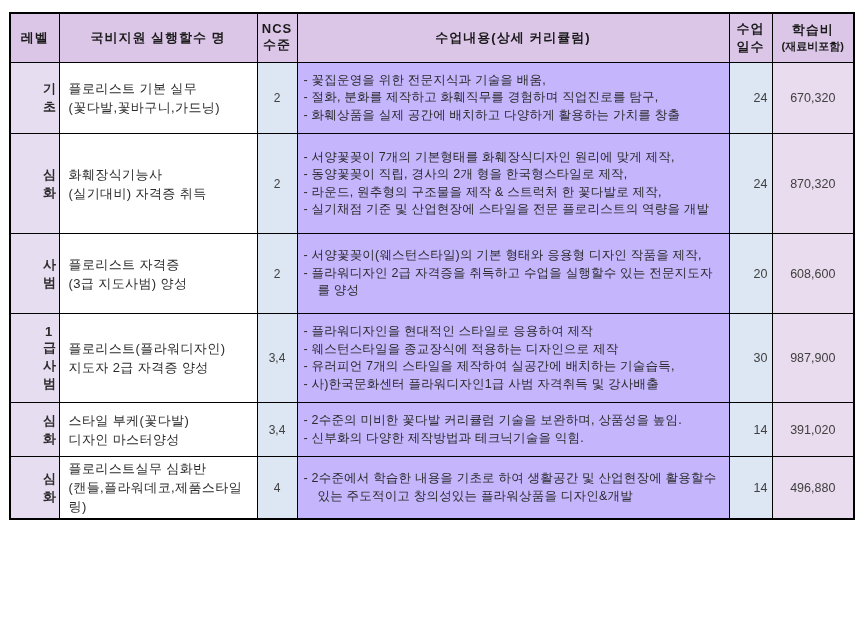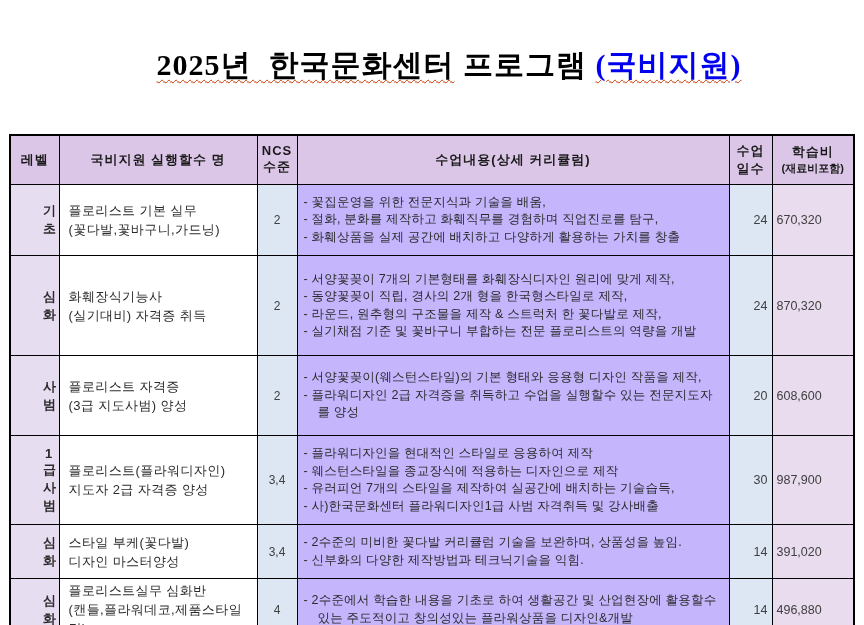--- a/index.html
+++ b/index.html
@@ -32,30 +32,27 @@
      text-align:center;letter-spacing:1px;}
   th .sub{font-size:11px;letter-spacing:0;}
   td.level-cell{background:var(--level-bg);text-align:center;font-weight:bold;
                 font-size:13px;letter-spacing:0.5px;padding-left:32px;}
   td.course-cell{background:#fff;font-size:13px;letter-spacing:0.4px;
                  padding-left:9px;line-height:19px;margin-top:8px;}
   td.ncs-cell{background:var(--ncs-bg);text-align:center;font-size:12px;color:var(--num-ink);}
   td.content-cell{background:#c4b5fd;font-size:12.5px;line-height:17.5px;padding:9px 6px;letter-spacing:0.2px;}
   td.content-cell .bullet{padding-left:14px;text-indent:-14px;}
   td.days-cell{background:var(--days-bg);text-align:right;font-size:12.5px;color:var(--num-ink);}
-  td.fee-cell{background:var(--fee-bg);text-align:left;font-size:12.5px;color:var(--num-ink);line-height:16px;}
+  td.fee-cell{background:var(--fee-bg);text-align:center;font-size:12.5px;color:var(--num-ink);line-height:16px;}
 </style>
 </head>
 <body>
 
 <div class="page">
 
-  <div class="title">
-    <span class="t-wavy">2025년  한국문화센터</span><span> 프로그램 </span><span class="t-blue t-wavy">(국비지원)</span>
-  </div>
 
 
   <table class="program">
     <colgroup>
       <col class="c-level">
         <col class="c-course">
         <col class="c-ncs">
       <col class="c-content">
         <col class="c-days">
         <col class="c-fee">
@@ -105,21 +102,21 @@
           </td>
           <td class="course-cell">
             <div>화훼장식기능사</div>
             <div>(실기대비) 자격증 취득</div>
           </td>
           <td class="ncs-cell">2</td>
           <td class="content-cell">
             <div class="bullet">- 서양꽃꽂이 7개의 기본형태를 화훼장식디자인 원리에 맞게 제작,</div>
             <div class="bullet">- 동양꽃꽂이 직립, 경사의 2개 형을 한국형스타일로 제작,</div>
             <div class="bullet">- 라운드, 원추형의 구조물을 제작 &amp; 스트럭처 한 꽃다발로 제작,</div>
-            <div class="bullet">- 실기채점 기준 및 꽃바구니 부합하는 전문 플로리스트의 역량을 개발</div>
+            <div class="bullet">- 실기채점 기준 및 산업현장에 스타일을 전문 플로리스트의 역량을 개발</div>
           </td>
           <td class="days-cell">24</td>
           <td class="fee-cell">
             <div>870,320</div>
           </td>
         </tr>
         <tr class="row r2">
           <td class="level-cell">
             <div>사범</div>
           </td>

